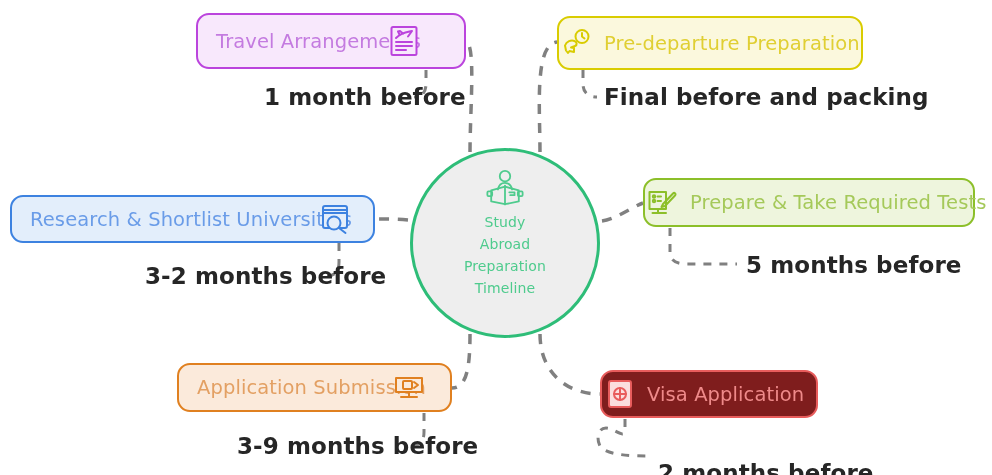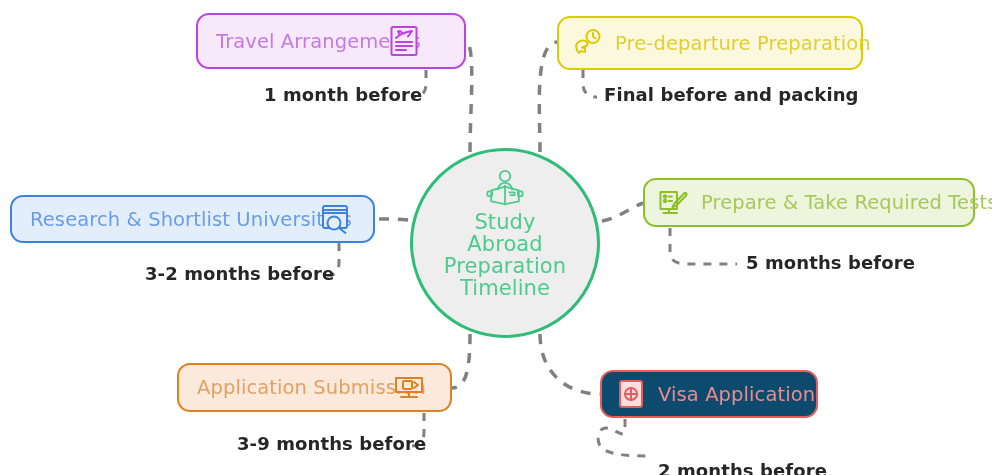--- a/index.html
+++ b/index.html
@@ -43,21 +43,21 @@
     padding-top: 18px;
     z-index: 5;
   }
   .center-icon {
     width: 46px;
     height: 40px;
     margin-bottom: 2px;
   }
   .center-label {
     color: #4ecb8d;
-    font-size: 21px;
+    font-size: 14px;
     line-height: 22px;
     text-align: center;
     white-space: pre-line;
     letter-spacing: 0.1px;
   }
 
   
   .node {
     position: absolute;
     box-sizing: border-box;
@@ -90,43 +90,43 @@
   }
   .node.icon-right .node-icon {
     order: 2;
     margin-left: -34px;
   }
   .node.icon-right .node-text { order: 1; }
 
   
   .node.icon-left {
     justify-content: flex-start;
-    padding-left: 12px;
+    padding-left: 1px;
   }
   .node.icon-left .node-icon { margin-right: 10px; }
 
   
   .n-travel   { border-color: #bb44dd; background: #f8e8fc; }
   .n-travel   .node-text { color: #c47be0; }
   .n-predep   { border-color: #d9cc00; background: #fbf8dd; }
   .n-predep   .node-text { color: #e0cf33; }
   .n-research { border-color: #3d82e0; background: #e3eefb; }
   .n-research .node-text { color: #6a9ce8; }
   .n-tests    { border-color: #8cbf29; background: #eef5dd; }
   .n-tests    .node-text { color: #a5c95a; }
   .n-appsub   { border-color: #e08020; background: #fbeadb; }
   .n-appsub   .node-text { color: #e8a濃; }
   .n-appsub   .node-text { color: #e3a063; }
-  .n-visa     { border-color: #e85c5c; background: #0c4a6e; }
+  .n-visa     { border-color: #e85c5c; background: #7f1d1d; }
   .n-visa     .node-text { color: #ef8a8a; }
 
   
   .sublabel {
     position: absolute;
-    font-size: 18px;
+    font-size: 23px;
     font-weight: bold;
     color: #262626;
     white-space: nowrap;
     z-index: 6;
     letter-spacing: 0.1px;
   }
 </style>
 </head>
 <body>
 

